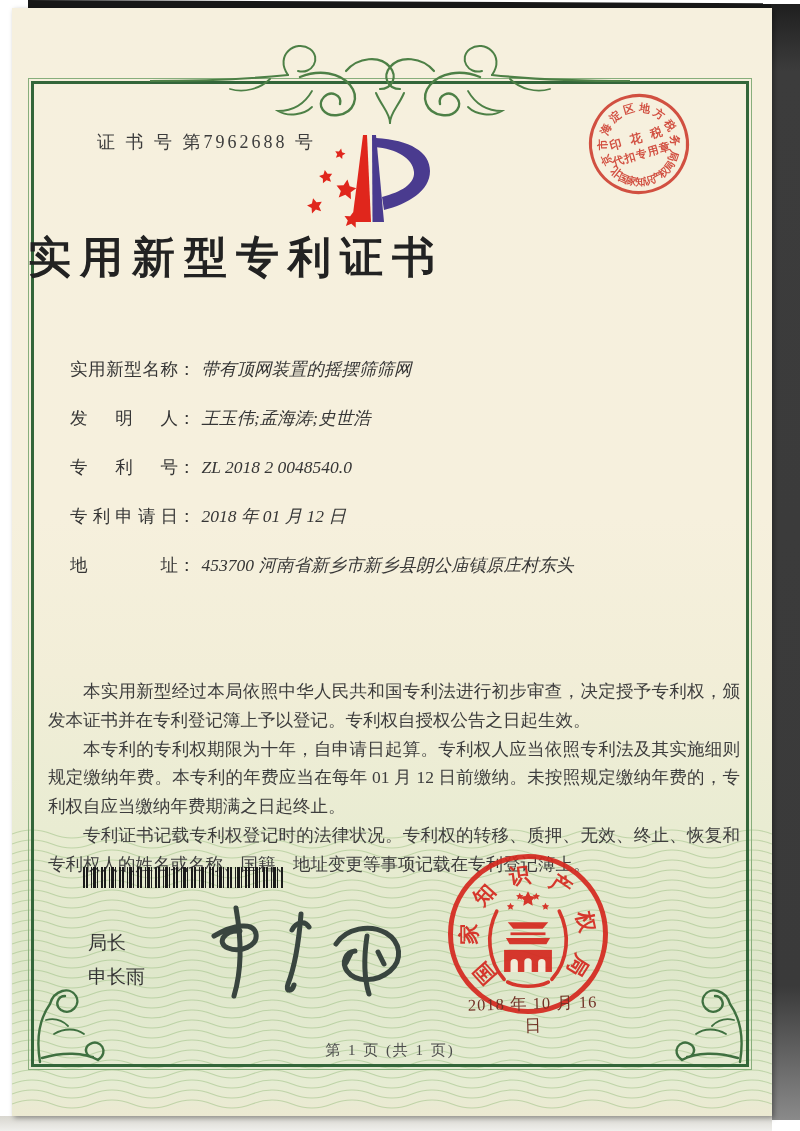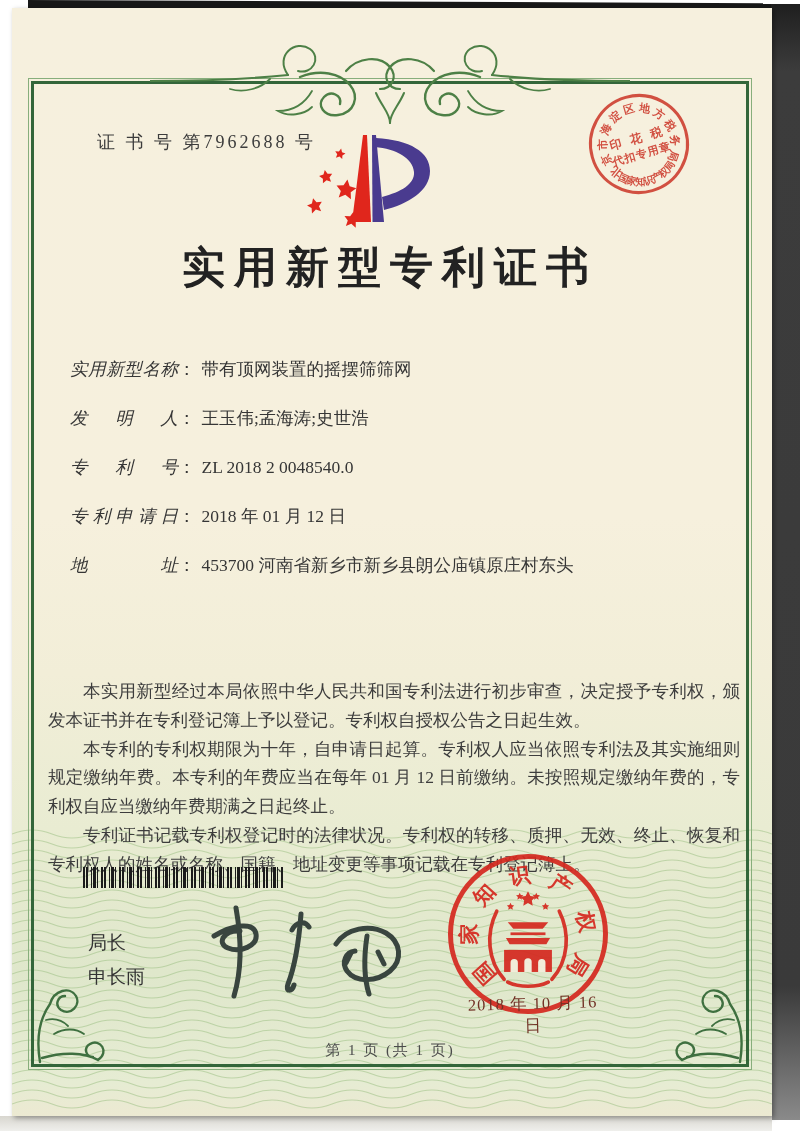--- a/index.html
+++ b/index.html
@@ -30,29 +30,29 @@
   }
   .frame-inner { position:absolute; inset:2px; border:3px solid #33663a; }
   .ornament-top { position:absolute; left:50%; top:-44px; transform:translateX(-50%); }
   .corner { position:absolute; bottom:3px; }
   .corner.left { left:3px; }
   .corner.right { right:3px; }
   
   .cert-no { position:absolute; left:52px; top:122px; font-size:18px; letter-spacing:3px; color:#3c3c3c;margin-left:33px; }
   .logo { position:absolute; left:288px; top:126px; }
   .doc-title {
-    position:absolute; left:16px; top:231px; width:724px;
-    text-align:center; font-size:43px; font-weight:bold; letter-spacing:9px; color:#222;
+    position:absolute; left:16px; top:221px; width:724px;
+    font-size:43px; font-weight:bold; letter-spacing:9px; color:#222;
   }
   
   .fields { position:absolute; left:58px; top:349px; width:652px; font-size:17.5px; color:#363636; }
   .frow { height:49px; white-space:nowrap; }
   .frow.dual { display:flex; justify-content:space-between; padding-right:6px; }
-  .flabel { display:inline-block; width:108px; text-align:justify; text-align-last:justify;font-style:italic; }
-  .fval { margin-left:6px; }
+  .flabel { display:inline-block; width:108px; text-align:justify; text-align-last:justify; }
+  .fval { margin-left:6px;font-style:italic; }
   
   .body-text { position:absolute; left:36px; top:669px; width:692px; font-size:17.5px; line-height:28.8px;
                color:#3d3d3d; text-align:justify; }
   .body-text p { text-indent:2em; }
   
   .barcode { position:absolute; left:71px; top:859px; width:201px; height:21px;
     background:repeating-linear-gradient(90deg,
       #1b1b1b 0 2px, transparent 2px 3px,
       #1b1b1b 3px 5px, transparent 5px 8px,
       #1b1b1b 8px 9px,  transparent 9px 10px,

